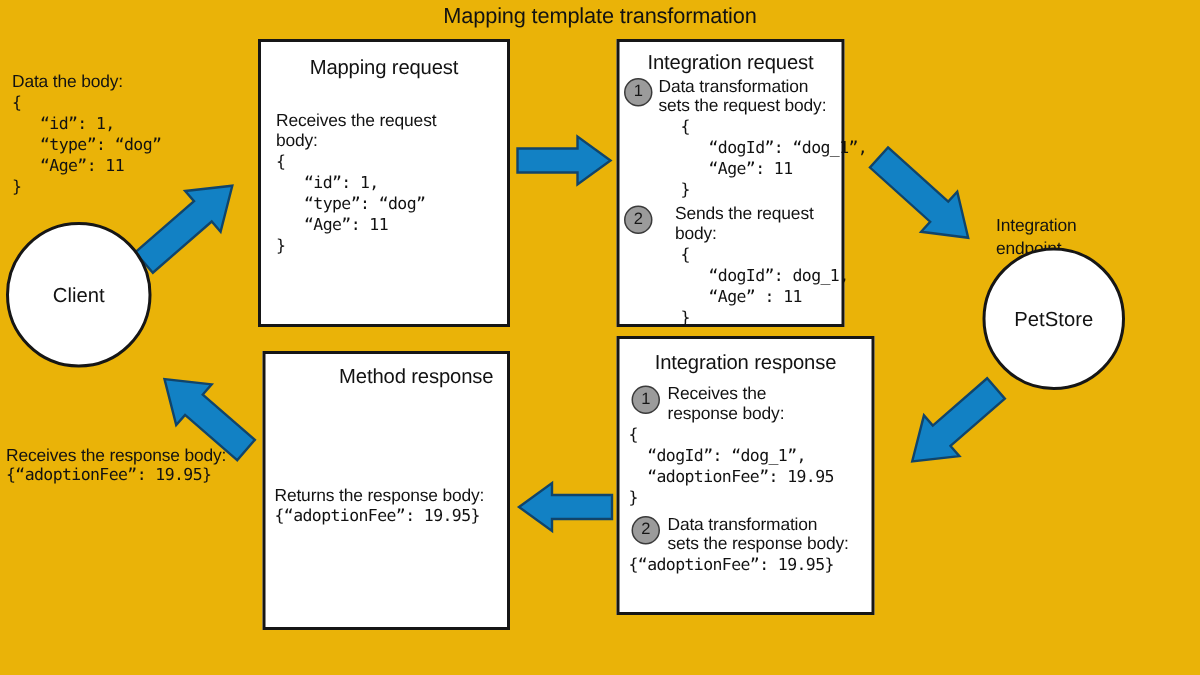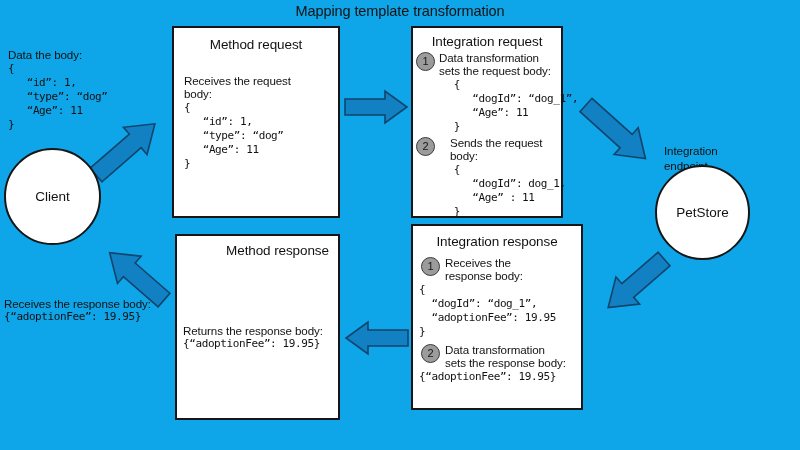--- a/index.html
+++ b/index.html
@@ -6,21 +6,21 @@
   html, body {
     width: 800px; height: 450px;
     background: #ffffff;
     font-family: "Liberation Sans", sans-serif;
     color: #121212;
     overflow: hidden;
   }
   #stage {
     position: relative;
     width: 800px; height: 450px;
-    background: #0ea5e9;
+    background: #eab308;
   }
   .abs { position: absolute; }
 
   
   #title {
     left: 0; top: 3px; width: 800px;
     text-align: center;
     font-size: 14.5px;
     letter-spacing: -0.1px;
     color: #121212;
@@ -134,21 +134,21 @@
   <div class="abs circle" style="left:4px; top:148px; width:97px; height:97px;">
     <span>Client</span>
   </div>
 
   <div class="abs" style="left:4px; top:297px; width:165px;">
     <div class="para">Receives the response body:</div>
     <div class="code" style="margin-top:0px;">{“adoptionFee”: 19.95}</div>
   </div>
 
   <div class="abs box" style="left:172px; top:26px; width:168px; height:192px;">
-    <div class="box-title" style="margin-top:9px;">Method request</div>
+    <div class="box-title" style="margin-top:9px;">Mapping request</div>
     <div class="para" style="margin:22px 0 0 10px;">Receives the request
 body:</div>
     <div class="code" style="margin:0 0 0 10px;">{
    “id”: 1,
    “type”: “dog”
    “Age”: 11
 }</div>
   </div>
 
   <div class="abs box" style="left:411px; top:26px; width:152px; height:192px;">

